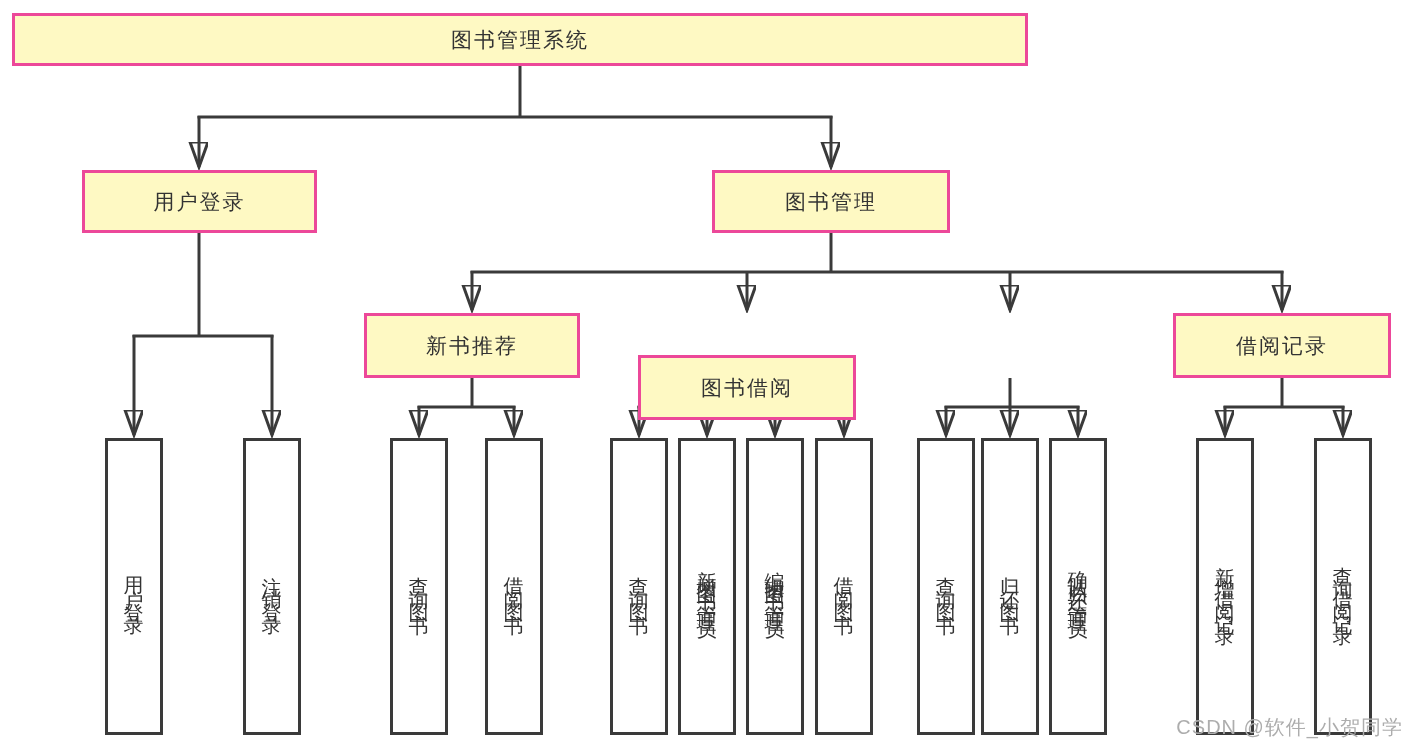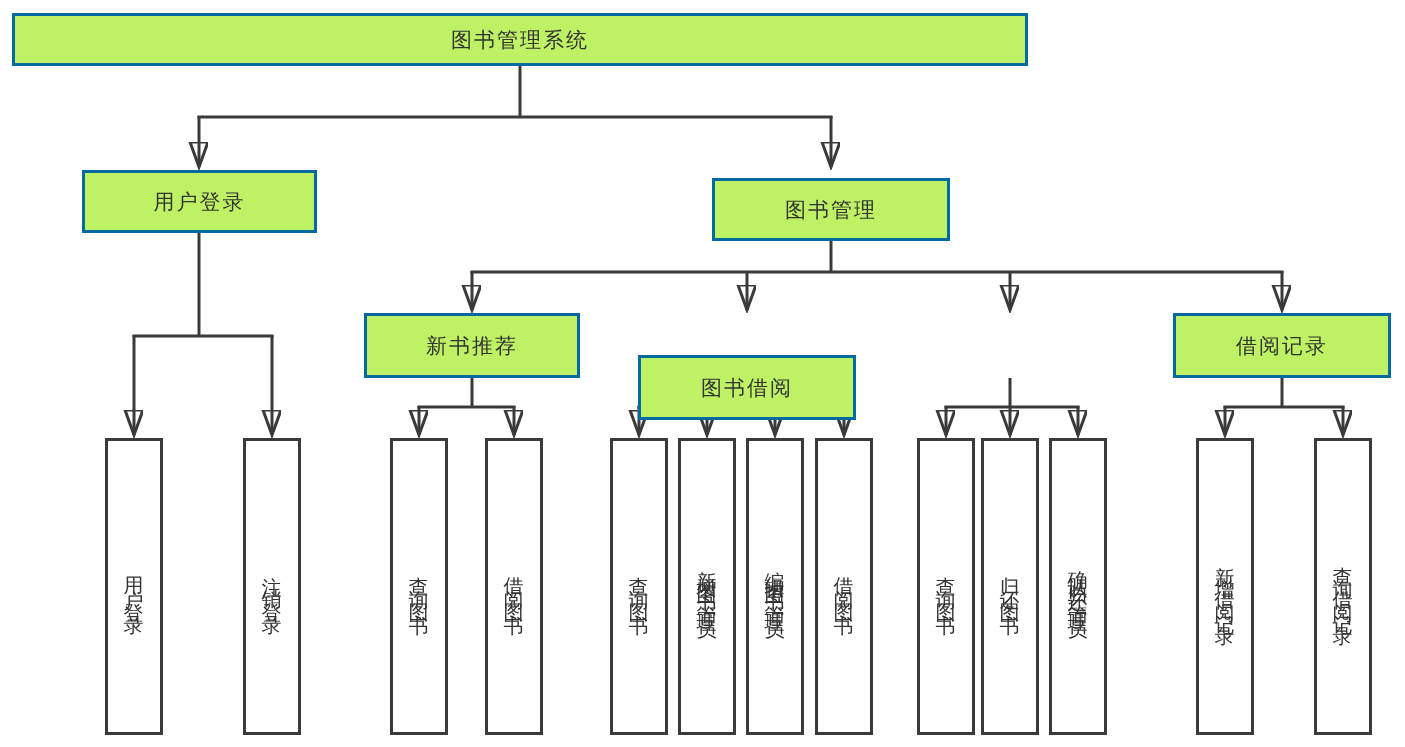--- a/index.html
+++ b/index.html
@@ -28,22 +28,22 @@
   #wires path {
     stroke: #3a3a3a;
     stroke-width: 3;
     fill: none;
   }
   #wires path.rail { stroke-linecap: square; }
 
   .hnode {
     position: absolute;
     z-index: 2;
-    background: #bef264;
-    border: 3px solid #0369a1;
+    background: #fef9c3;
+    border: 3px solid #ec4899;
     display: flex;
     align-items: center;
     justify-content: center;
   }
   .hnode .lbl {
     font-size: 21px;
     letter-spacing: 2px;
     color: #333333;
     white-space: nowrap;
   }
@@ -149,21 +149,21 @@
   </svg>
 
   <div class="hnode" style="left:12px; top:13px; width:1016px; height:53px;">
     <span class="lbl">图书管理系统</span>
   </div>
 
   <div class="hnode" style="left:82px; top:170px; width:235px; height:63px;">
     <span class="lbl">用户登录</span>
   </div>
 
-  <div class="hnode" style="left:712px; top:170px; width:238px; height:63px;margin-top:8px;">
+  <div class="hnode" style="left:712px; top:170px; width:238px; height:63px;">
     <span class="lbl">图书管理</span>
   </div>
 
   <div class="hnode" style="left:364px; top:313px; width:216px; height:65px;">
     <span class="lbl">新书推荐</span>
   </div>
 
   <div class="hnode" style="left:638px; top:313px; width:218px; height:65px;margin-top:42px;">
     <span class="lbl">图书借阅</span>
   </div>
@@ -218,14 +218,15 @@
   </div>
 
   <div class="leaf" style="left:1196px;">
     <span class="vlbl sp6">新增借阅记录</span>
   </div>
 
   <div class="leaf" style="left:1314px;">
     <span class="vlbl sp6">查询借阅记录</span>
   </div>
 
+  <div class="watermark">CSDN @软件_小贺同学</div>
 
 </div>
 
 </body></html>

